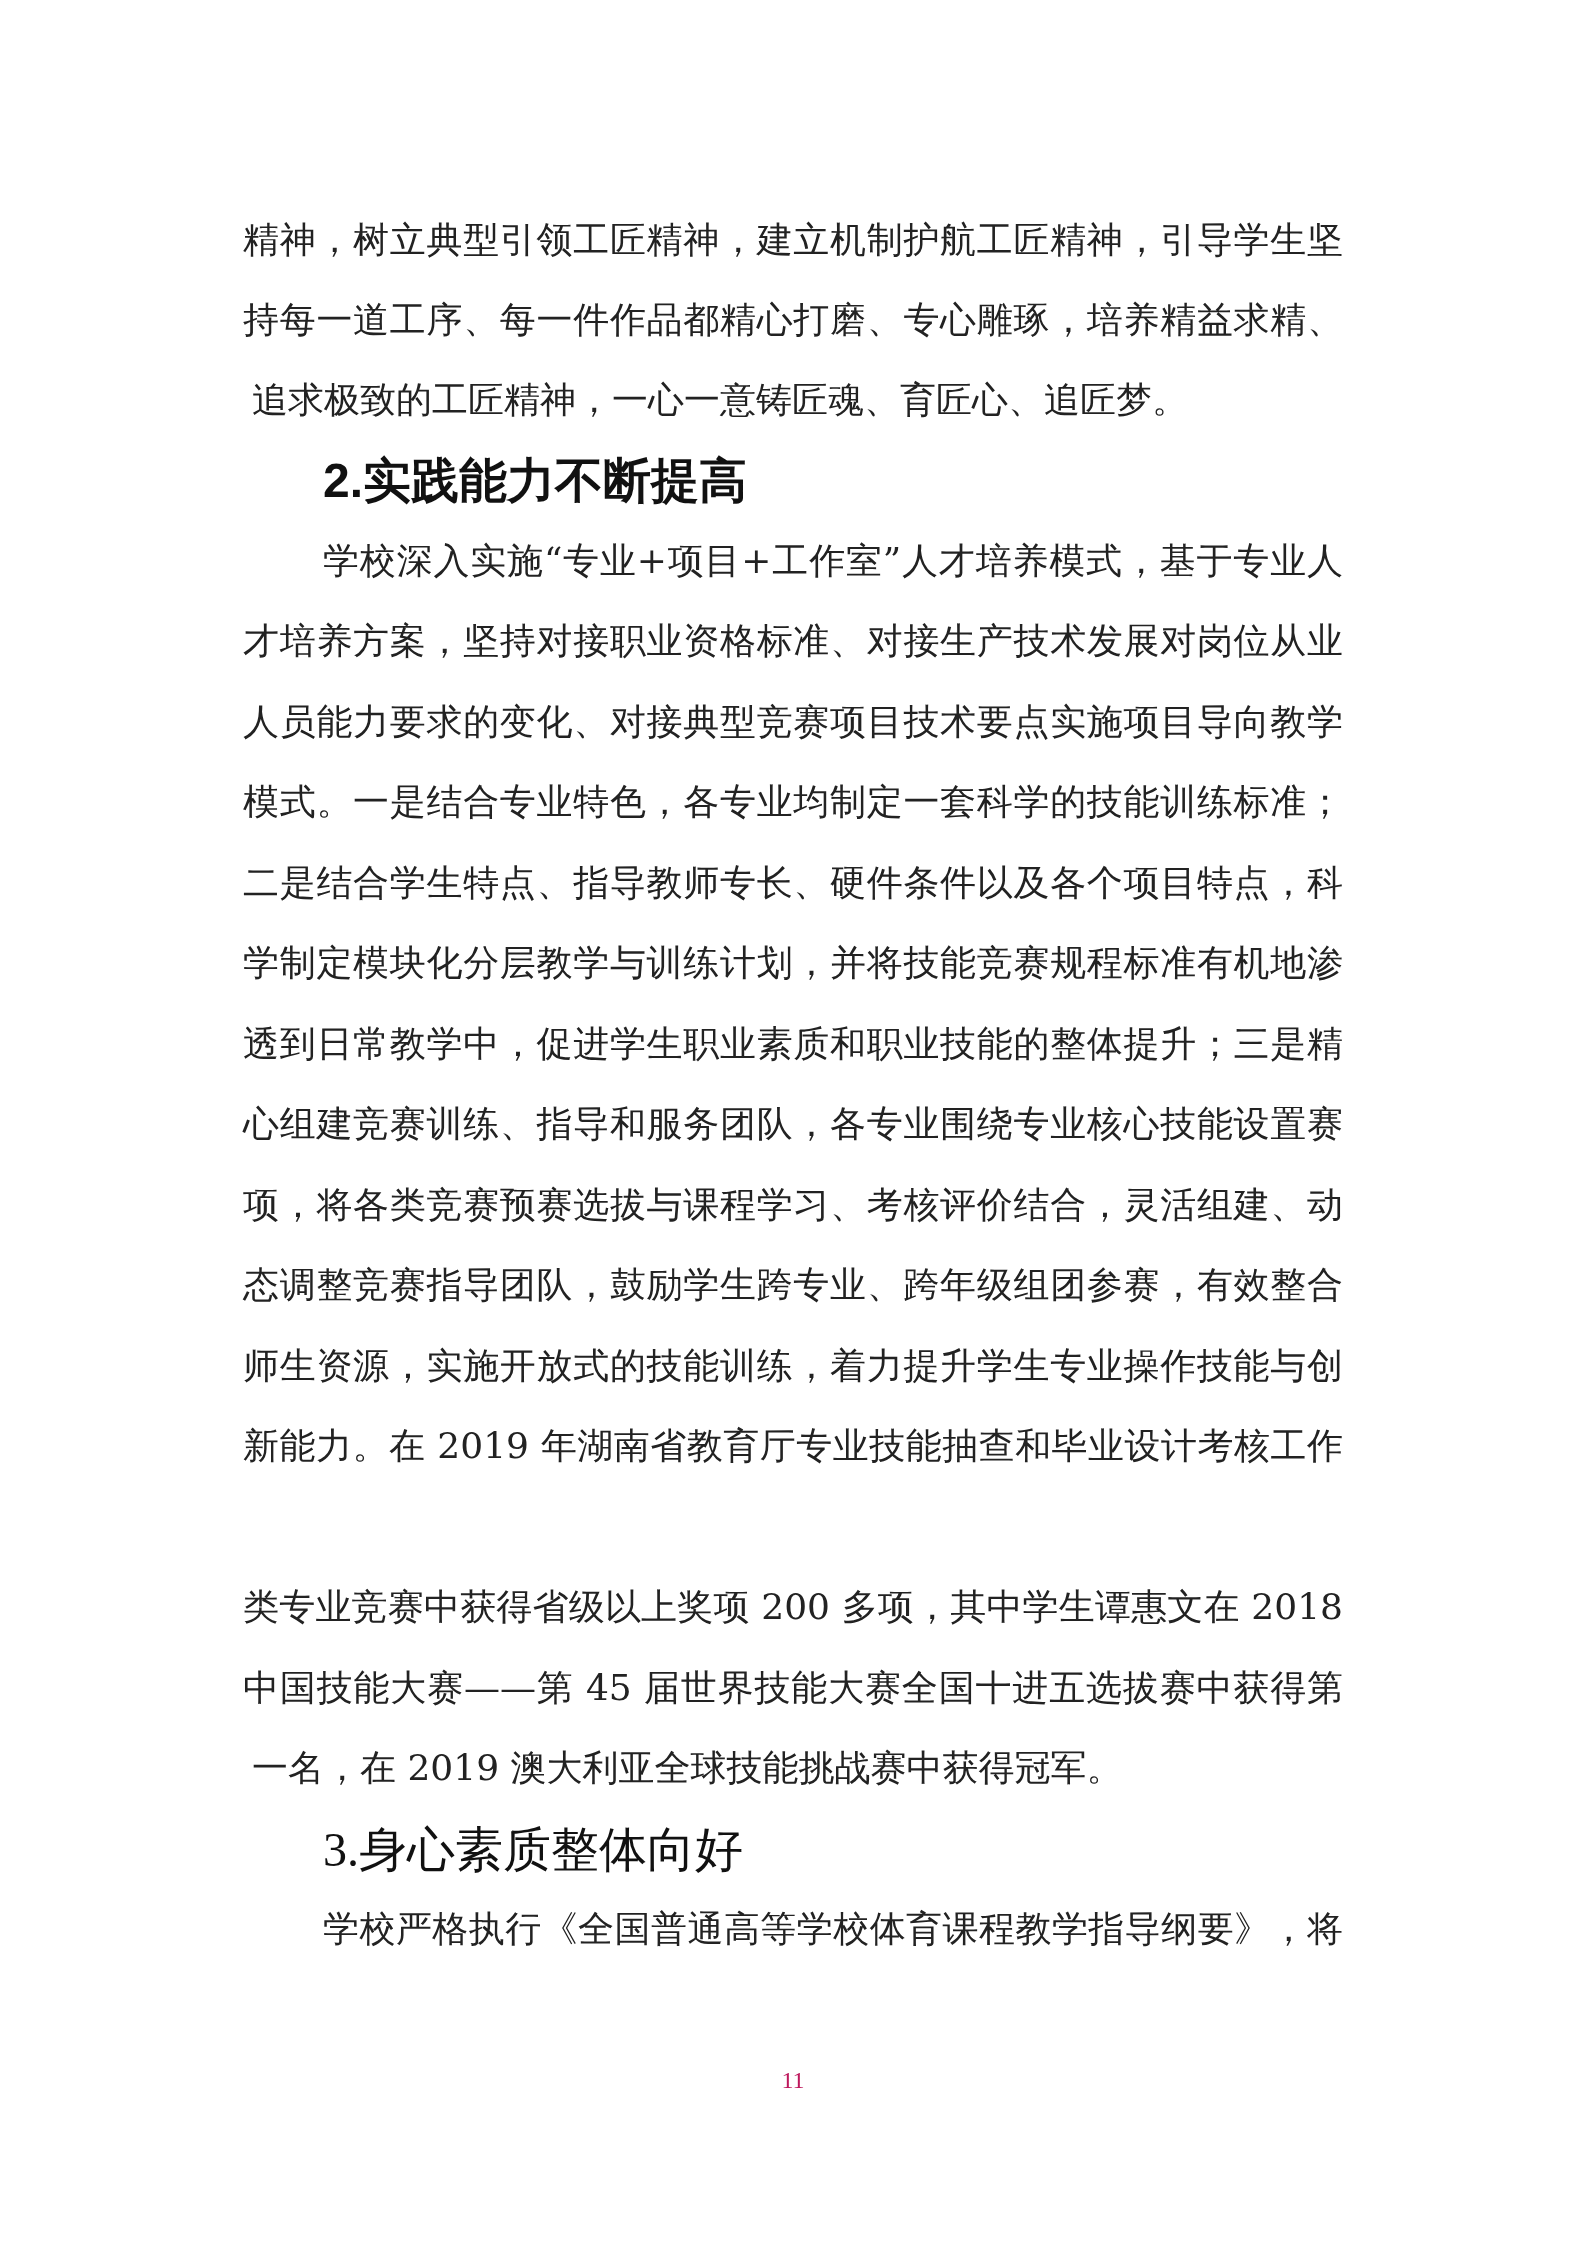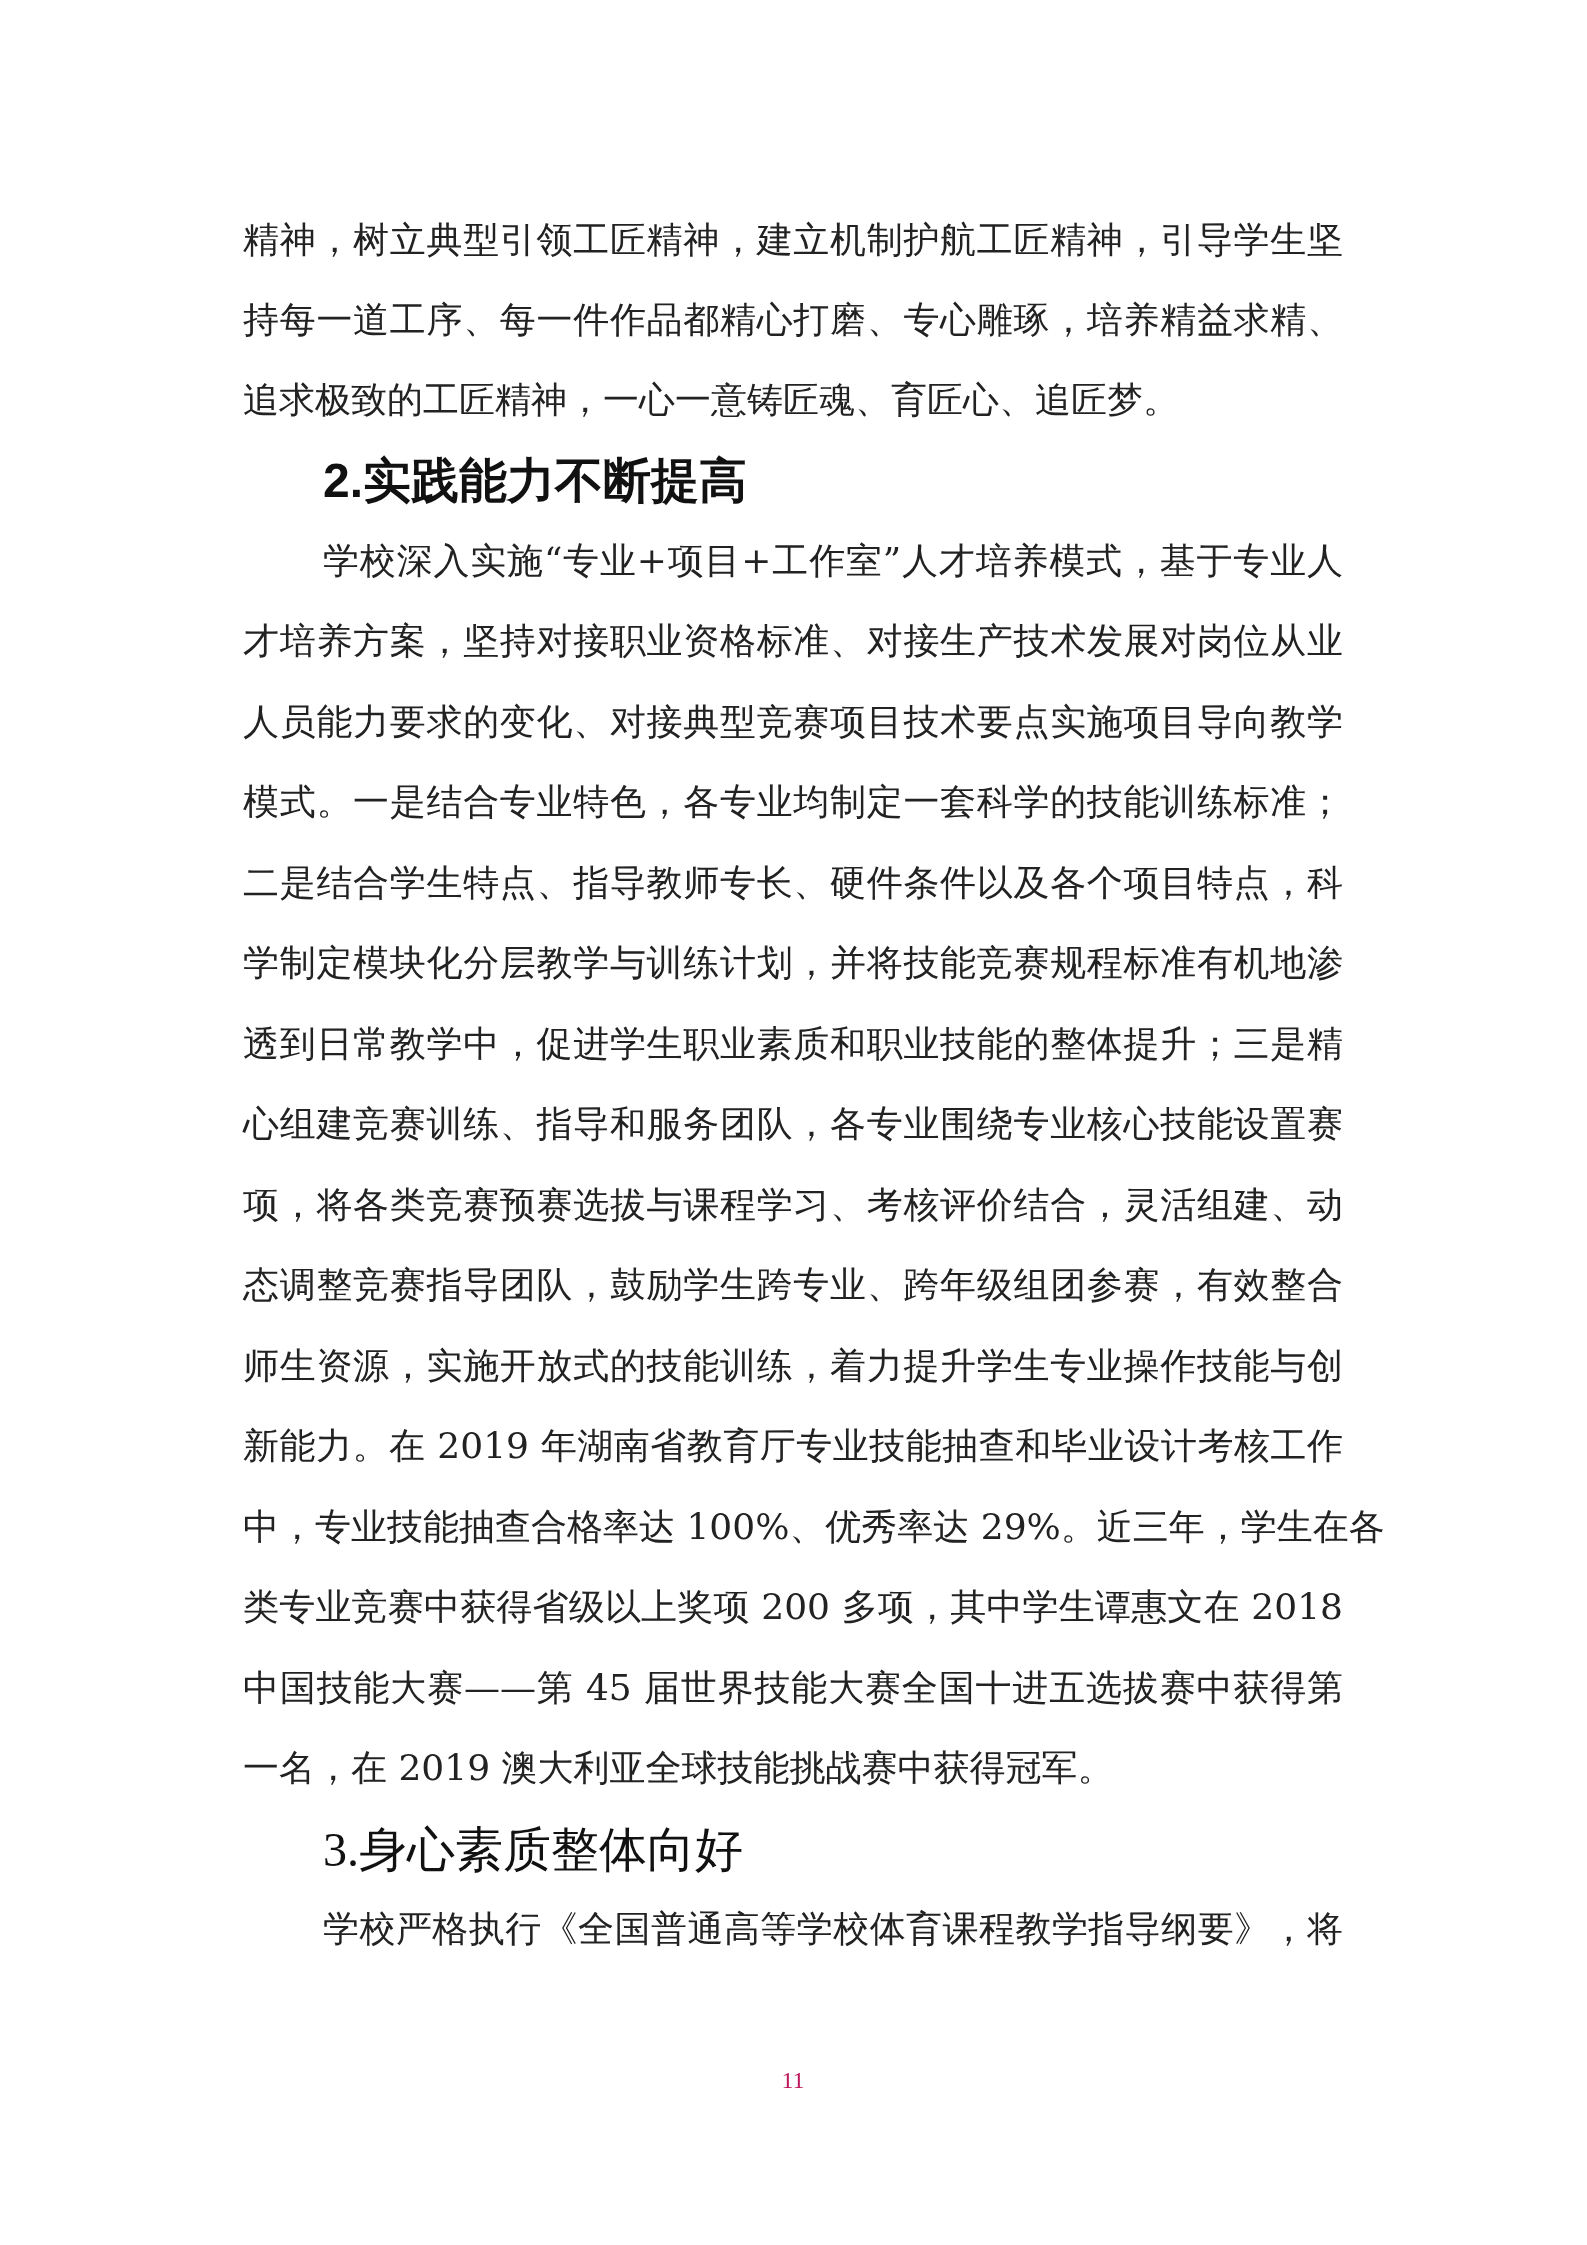--- a/index.html
+++ b/index.html
@@ -8,21 +8,21 @@
     position: absolute; left: 0; top: 0; width: 1284px; height: 2245px;
     background: #ffffff; color: #1a1a1a;
     font-family: "DejaVu Serif", "Liberation Serif", serif;
   }
   .line {
     position: absolute; left: 243px; width: 1100px; height: 60px;
     font-size: 36px; line-height: 60px; white-space: nowrap;
     text-align: justify; text-align-last: justify; letter-spacing: 0;
     color: #222222;
   }
-  .line.last { text-align-last: left; }
+  .line.last { text-align-last: left; margin-left: 9px; }
   .line.indent { left: 323px; width: 1020px; }
   .heading {
     position: absolute; left: 323px; height: 60px; line-height: 60px;
     font-size: 48px; white-space: nowrap; color: #111111;
   }
   .heading.bold { font-weight: bold; font-family: "DejaVu Sans", "Liberation Sans", sans-serif; }
   .heading .num { font-family: "Liberation Sans", sans-serif; font-weight: bold; }
   .heading3 .num { font-family: "Liberation Serif", serif; font-weight: normal; }
   .page-number {
     position: absolute; left: 743px; width: 100px; top: 2062px; height: 36px;
@@ -48,21 +48,20 @@
   <div class="line" style="top:692px">人员能力要求的变化、对接典型竞赛项目技术要点实施项目导向教学</div>
   <div class="line" style="top:772px">模式。一是结合专业特色，各专业均制定一套科学的技能训练标准；</div>
   <div class="line" style="top:853px">二是结合学生特点、指导教师专长、硬件条件以及各个项目特点，科</div>
   <div class="line" style="top:933px">学制定模块化分层教学与训练计划，并将技能竞赛规程标准有机地渗</div>
   <div class="line" style="top:1014px">透到日常教学中，促进学生职业素质和职业技能的整体提升；三是精</div>
   <div class="line" style="top:1094px">心组建竞赛训练、指导和服务团队，各专业围绕专业核心技能设置赛</div>
   <div class="line" style="top:1175px">项，将各类竞赛预赛选拔与课程学习、考核评价结合，灵活组建、动</div>
   <div class="line" style="top:1255px">态调整竞赛指导团队，鼓励学生跨专业、跨年级组团参赛，有效整合</div>
   <div class="line" style="top:1336px">师生资源，实施开放式的技能训练，着力提升学生专业操作技能与创</div>
   <div class="line" style="top:1416px">新能力。在 2019 年湖南省教育厅专业技能抽查和毕业设计考核工作</div>
-  <div class="line" style="top:1497px">中，专业技能抽查合格率达 100%、优秀率达 29%。近三年，学生在各</div>
   <div class="line" style="top:1577px">类专业竞赛中获得省级以上奖项 200 多项，其中学生谭惠文在 2018</div>
   <div class="line" style="top:1658px">中国技能大赛——第 45 届世界技能大赛全国十进五选拔赛中获得第</div>
   <div class="line last" style="top:1738px">一名，在 2019 澳大利亚全球技能挑战赛中获得冠军。</div>
 
   <div class="heading heading3" style="top:1819px">
     <span class="num">3.</span><span>身心素质整体向好</span>
   </div>
 
   <div class="line indent" style="top:1899px">学校严格执行《全国普通高等学校体育课程教学指导纲要》，将</div>
 

